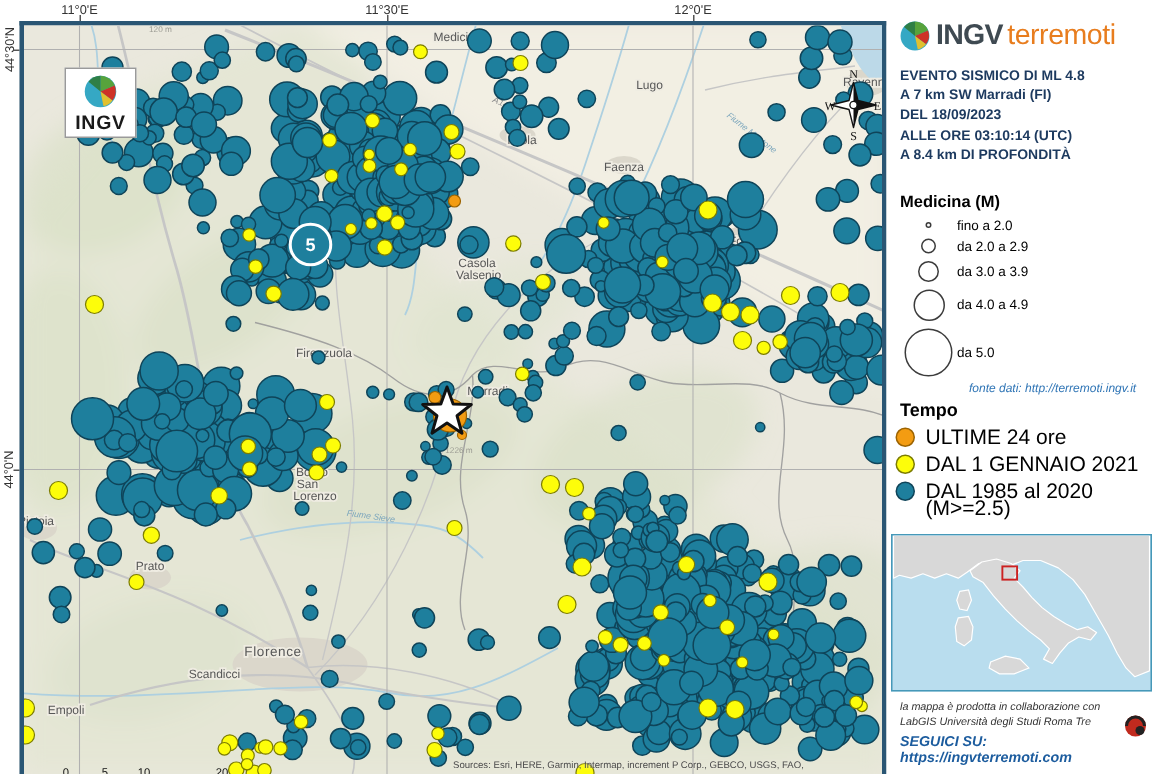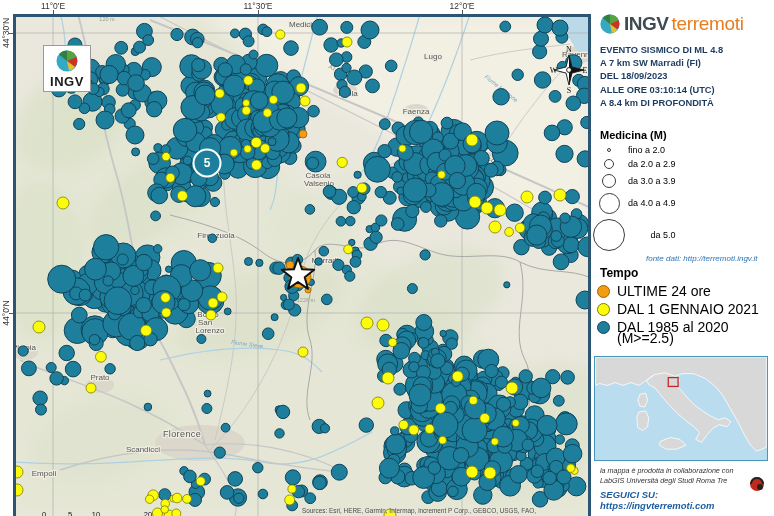--- a/index.html
+++ b/index.html
@@ -37,21 +37,21 @@
   .sb-tick { position:absolute; top:0; transform:translateX(-50%); }
 
   #sources { position:absolute; left:286px; top:489px; width:300px; font-size:6.4px; color:#4a4a4a; line-height:1.42; text-shadow:0 0 2px #eceadf; }
 
   #panel { position:absolute; left:591px; top:0; width:183px; height:516px; background:#fff; }
   #brand { position:absolute; left:8px; top:13px; display:flex; align-items:center; gap:3px; }
   #brand .w1 { font-size:19px; font-weight:bold; color:#3f4a52; letter-spacing:-0.5px; }
   #brand .w2 { font-size:19px; color:#e87d1e; letter-spacing:-0.3px; }
   #event-block { position:absolute; left:9px; top:44px; font-size:9.3px; font-weight:bold; color:#1d3a5f; line-height:13.2px; }
   #mag-head { position:absolute; left:9px; top:129px; font-size:11px; font-weight:bold; color:#000; }
-  #mag-list { position:absolute; left:1px; top:143px; }
+  #mag-list { position:absolute; left:11px; top:143px; }
   .mag-row { display:flex; align-items:center; }
   .mag-circ-col { width:34px; display:flex; justify-content:center; }
   .mag-circ { border:1.2px solid #3c3c3c; border-radius:50%; background:transparent; }
   .mag-label { font-size:9px; color:#000; margin-left:2px; }
   #fonte { position:absolute; left:9px; top:254px; font-size:8px; font-style:italic; color:#2e74b5;padding-left:46px; }
   #tempo-head { position:absolute; left:9px; top:266px; font-size:12px; font-weight:bold; color:#000; }
   #tempo-list { position:absolute; left:6px; top:285px; }
   .tempo-row { display:flex; align-items:flex-start; margin-bottom:5px; }
   .tempo-circ { width:13px; height:13px; border-radius:50%; margin-right:7px; flex:0 0 13px; }
   .tempo-label { font-size:14px; color:#000; white-space:pre-line; line-height:11px; padding-top:1px; }
@@ -1478,21 +1478,21 @@
             <div class="mag-circ" style="width: 14px; height: 14px;"></div>
           </div>
           <div class="mag-label">da 3.0 a 3.9</div>
         </div>
         <div class="mag-row" style="height: 26px;">
           <div class="mag-circ-col">
             <div class="mag-circ" style="width: 21px; height: 21px;"></div>
           </div>
           <div class="mag-label">da 4.0 a 4.9</div>
         </div>
-        <div class="mag-row" style="height: 37px; justify-content: space-between;">
+        <div class="mag-row" style="height: 37px;">
           <div class="mag-circ-col">
             <div class="mag-circ" style="width: 32px; height: 32px;"></div>
           </div>
           <div class="mag-label">da 5.0</div>
         </div>
       </div>
 
   <div id="fonte">fonte dati: http://terremoti.ingv.it</div>
 
   <div id="tempo-head">Tempo</div>

